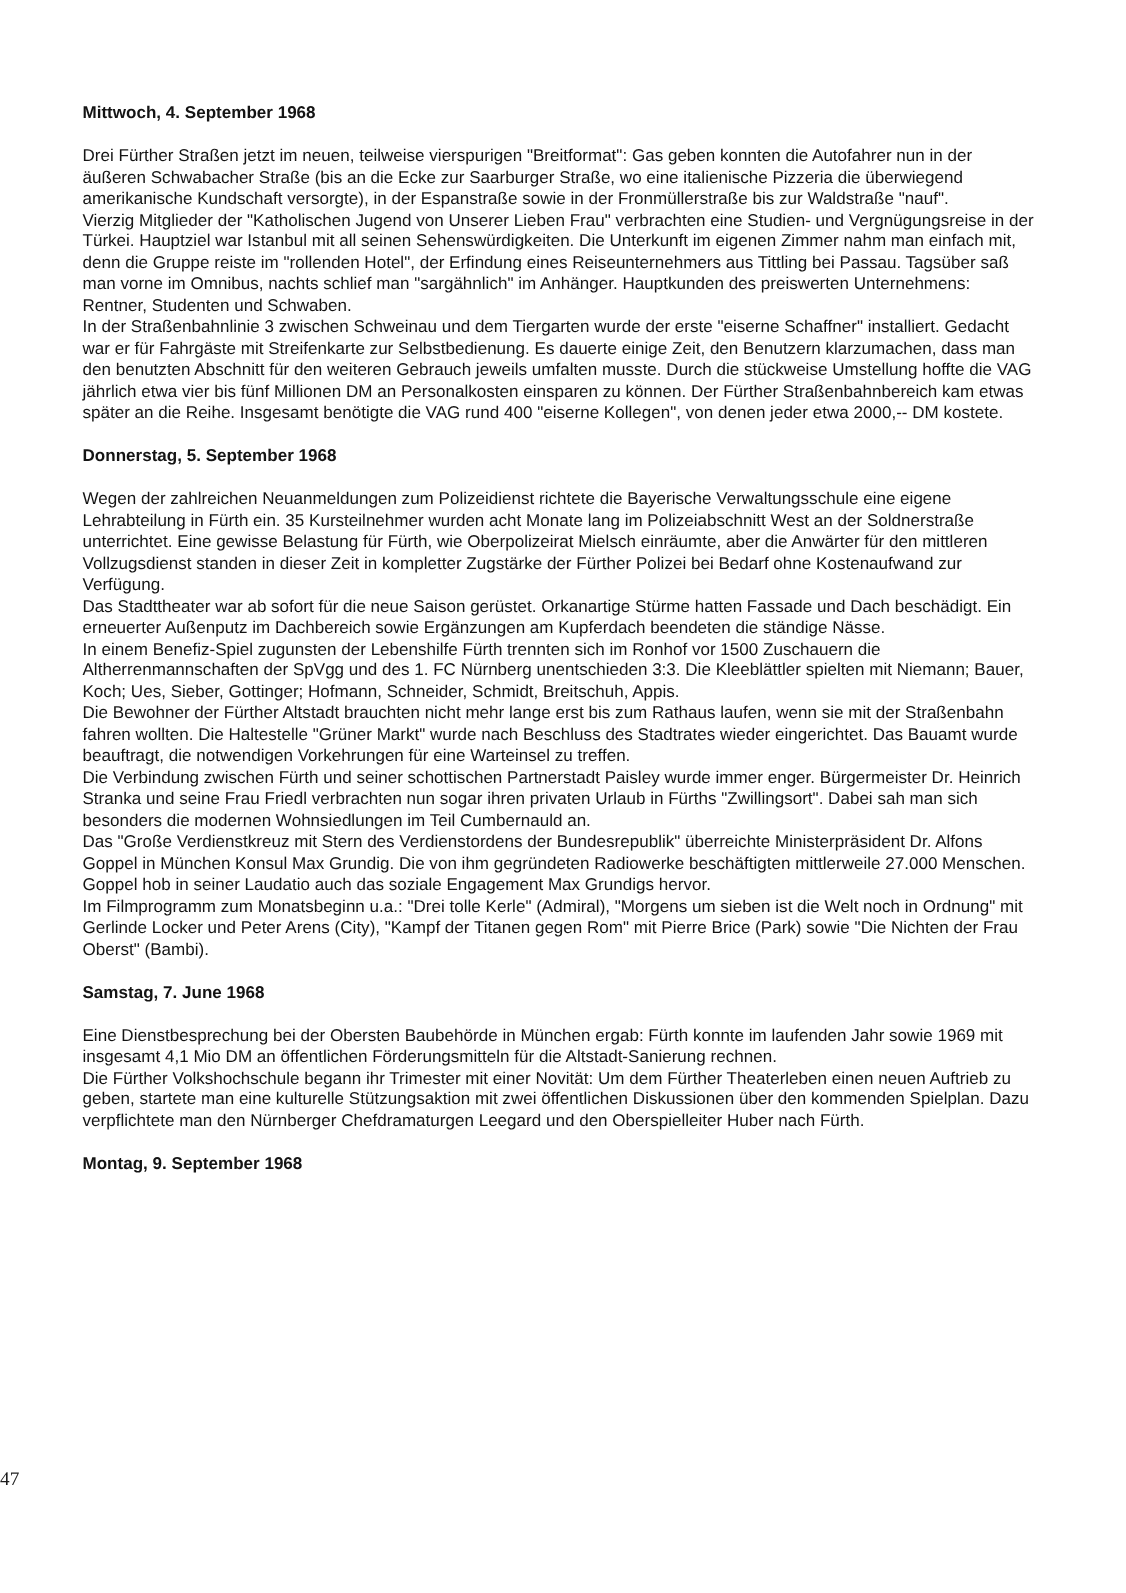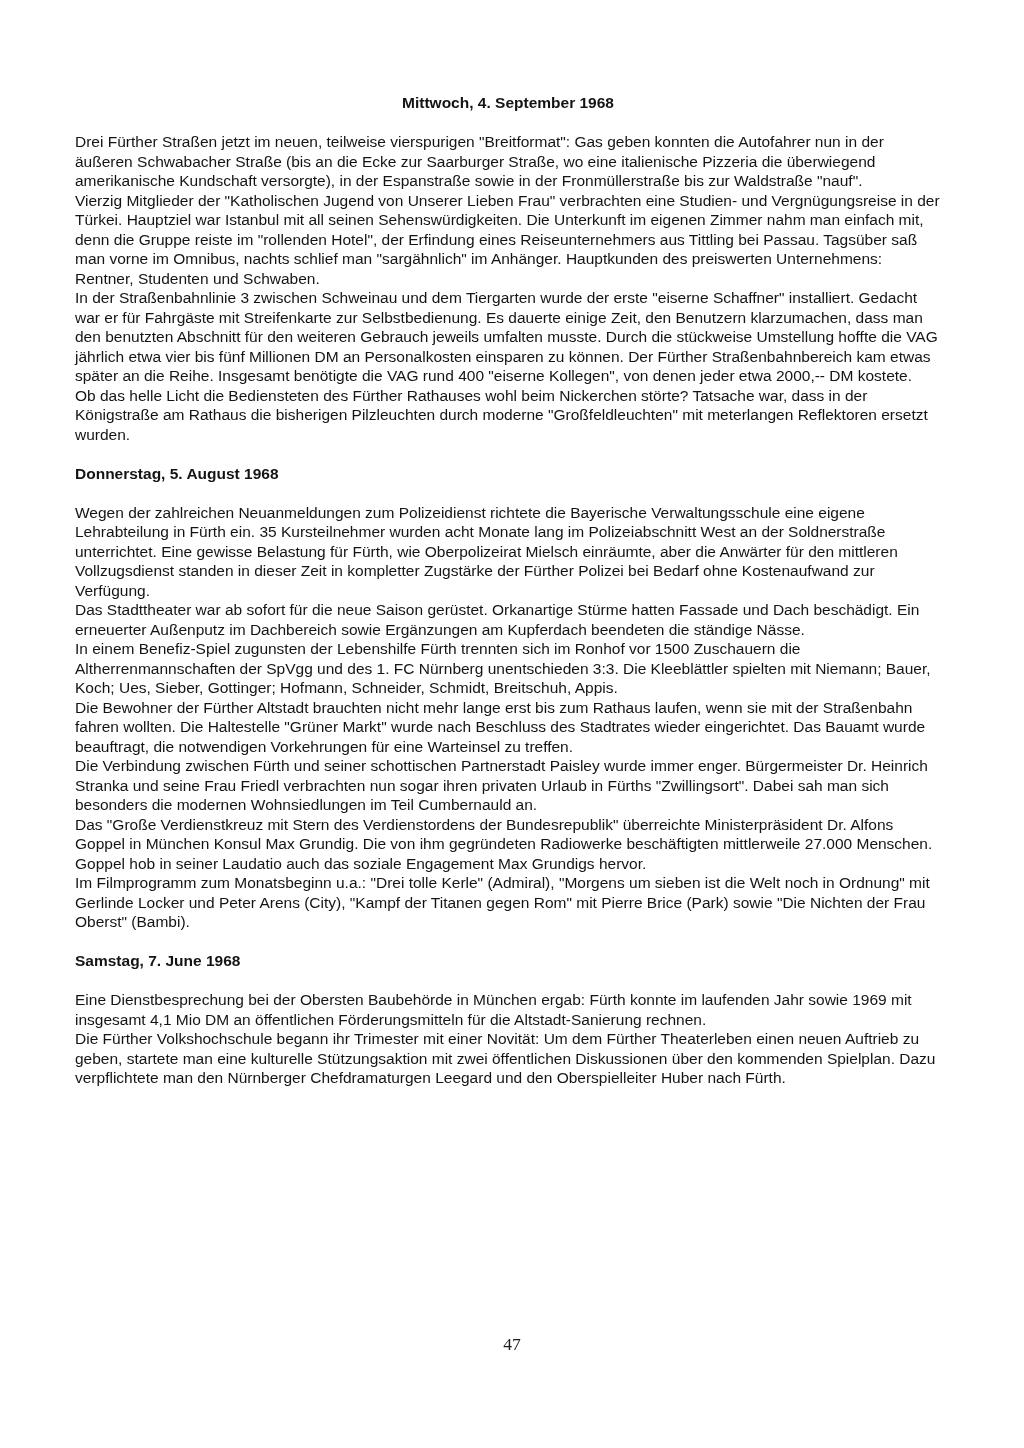--- a/index.html
+++ b/index.html
@@ -24,59 +24,60 @@
     line-height: 19.5px;
   }
   .section h2 {
     font-size: 15.5px;
     line-height: 19.5px;
     font-weight: bold;
     margin: 19.5px 0 19.5px 0;
   }
   .section:first-child h2 {
     margin-top: 0;
-    text-align: center;
   }
   .section p {
     margin: 0;
   }
   .page-number {
     position: absolute;
     top: 1334px;
     left: 0;
     width: 1024px;
-    text-align: center;
+    text-align: left;
     font-family: "Liberation Serif", serif;
     font-size: 17.5px;
     color: #1c1c1c;
   }
 </style>
 </head>
 <body>
 
 <div class="content">
     <div class="section">
       <h2>Mittwoch, 4. September 1968</h2>
       <p>Drei Fürther Straßen jetzt im neuen, teilweise vierspurigen "Breitformat": Gas geben konnten die Autofahrer nun in der äußeren Schwabacher Straße (bis an die Ecke zur Saarburger Straße, wo eine italienische Pizzeria die überwiegend amerikanische Kundschaft versorgte), in der Espanstraße sowie in der Fronmüllerstraße bis zur Waldstraße "nauf".</p>
       <p>Vierzig Mitglieder der "Katholischen Jugend von Unserer Lieben Frau" verbrachten eine Studien- und Vergnügungsreise in der Türkei. Hauptziel war Istanbul mit all seinen Sehenswürdigkeiten. Die Unterkunft im eigenen Zimmer nahm man einfach mit, denn die Gruppe reiste im "rollenden Hotel", der Erfindung eines Reiseunternehmers aus Tittling bei Passau. Tagsüber saß man vorne im Omnibus, nachts schlief man "sargähnlich" im Anhänger. Hauptkunden des preiswerten Unternehmens: Rentner, Studenten und Schwaben.</p>
       <p>In der Straßenbahnlinie 3 zwischen Schweinau und dem Tiergarten wurde der erste "eiserne Schaffner" installiert. Gedacht war er für Fahrgäste mit Streifenkarte zur Selbstbedienung. Es dauerte einige Zeit, den Benutzern klarzumachen, dass man den benutzten Abschnitt für den weiteren Gebrauch jeweils umfalten musste. Durch die stückweise Umstellung hoffte die VAG jährlich etwa vier bis fünf Millionen DM an Personalkosten einsparen zu können. Der Fürther Straßenbahnbereich kam etwas später an die Reihe. Insgesamt benötigte die VAG rund 400 "eiserne Kollegen", von denen jeder etwa 2000,-- DM kostete.</p>
-      <p>Ob das helle Licht die Bediensteten des Fürther Rathauses wohl beim Nickerchen störte? Tatsache war, dass in der Königstraße am Rathaus die bisherigen Pilzleuchten durch moderne "Großfeldleuchten" mit meterlangen Reflektoren ersetzt wurden.</p>
     </div>
     <div class="section">
-      <h2>Donnerstag, 5. August 1968</h2>
+      <h2>Donnerstag, 5. September 1968</h2>
       <p>Wegen der zahlreichen Neuanmeldungen zum Polizeidienst richtete die Bayerische Verwaltungsschule eine eigene Lehrabteilung in Fürth ein. 35 Kursteilnehmer wurden acht Monate lang im Polizeiabschnitt West an der Soldnerstraße unterrichtet. Eine gewisse Belastung für Fürth, wie Oberpolizeirat Mielsch einräumte, aber die Anwärter für den mittleren Vollzugsdienst standen in dieser Zeit in kompletter Zugstärke der Fürther Polizei bei Bedarf ohne Kostenaufwand zur Verfügung.</p>
       <p>Das Stadttheater war ab sofort für die neue Saison gerüstet. Orkanartige Stürme hatten Fassade und Dach beschädigt. Ein erneuerter Außenputz im Dachbereich sowie Ergänzungen am Kupferdach beendeten die ständige Nässe.</p>
       <p>In einem Benefiz-Spiel zugunsten der Lebenshilfe Fürth trennten sich im Ronhof vor 1500 Zuschauern die Altherrenmannschaften der SpVgg und des 1. FC Nürnberg unentschieden 3:3. Die Kleeblättler spielten mit Niemann; Bauer, Koch; Ues, Sieber, Gottinger; Hofmann, Schneider, Schmidt, Breitschuh, Appis.</p>
     </div>
     <div class="section">
       <p>Die Bewohner der Fürther Altstadt brauchten nicht mehr lange erst bis zum Rathaus laufen, wenn sie mit der Straßenbahn fahren wollten. Die Haltestelle "Grüner Markt" wurde nach Beschluss des Stadtrates wieder eingerichtet. Das Bauamt wurde beauftragt, die notwendigen Vorkehrungen für eine Warteinsel zu treffen.</p>
       <p>Die Verbindung zwischen Fürth und seiner schottischen Partnerstadt Paisley wurde immer enger. Bürgermeister Dr. Heinrich Stranka und seine Frau Friedl verbrachten nun sogar ihren privaten Urlaub in Fürths "Zwillingsort". Dabei sah man sich besonders die modernen Wohnsiedlungen im Teil Cumbernauld an.</p>
       <p>Das "Große Verdienstkreuz mit Stern des Verdienstordens der Bundesrepublik" überreichte Ministerpräsident Dr. Alfons Goppel in München Konsul Max Grundig. Die von ihm gegründeten Radiowerke beschäftigten mittlerweile 27.000 Menschen. Goppel hob in seiner Laudatio auch das soziale Engagement Max Grundigs hervor.</p>
       <p>Im Filmprogramm zum Monatsbeginn u.a.: "Drei tolle Kerle" (Admiral), "Morgens um sieben ist die Welt noch in Ordnung" mit Gerlinde Locker und Peter Arens (City), "Kampf der Titanen gegen Rom" mit Pierre Brice (Park) sowie "Die Nichten der Frau Oberst" (Bambi).</p>
     </div>
     <div class="section">
       <h2>Samstag, 7. June 1968</h2>
       <p>Eine Dienstbesprechung bei der Obersten Baubehörde in München ergab: Fürth konnte im laufenden Jahr sowie 1969 mit insgesamt 4,1 Mio DM an öffentlichen Förderungsmitteln für die Altstadt-Sanierung rechnen.</p>
       <p>Die Fürther Volkshochschule begann ihr Trimester mit einer Novität: Um dem Fürther Theaterleben einen neuen Auftrieb zu geben, startete man eine kulturelle Stützungsaktion mit zwei öffentlichen Diskussionen über den kommenden Spielplan. Dazu verpflichtete man den Nürnberger Chefdramaturgen Leegard und den Oberspielleiter Huber nach Fürth.</p>
     </div>
+    <div class="section">
+      <h2>Montag, 9. September 1968</h2>
+    </div>
   </div>
 
 <div class="page-number">47</div>
 
 </body></html>

